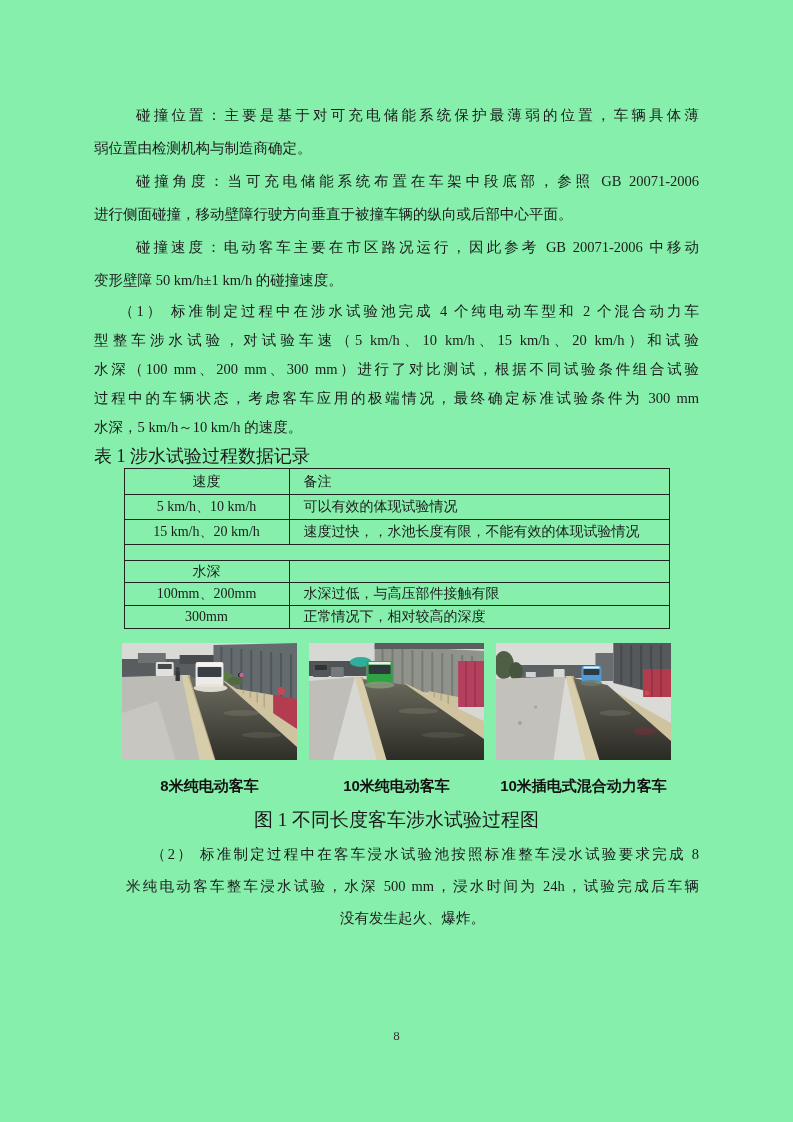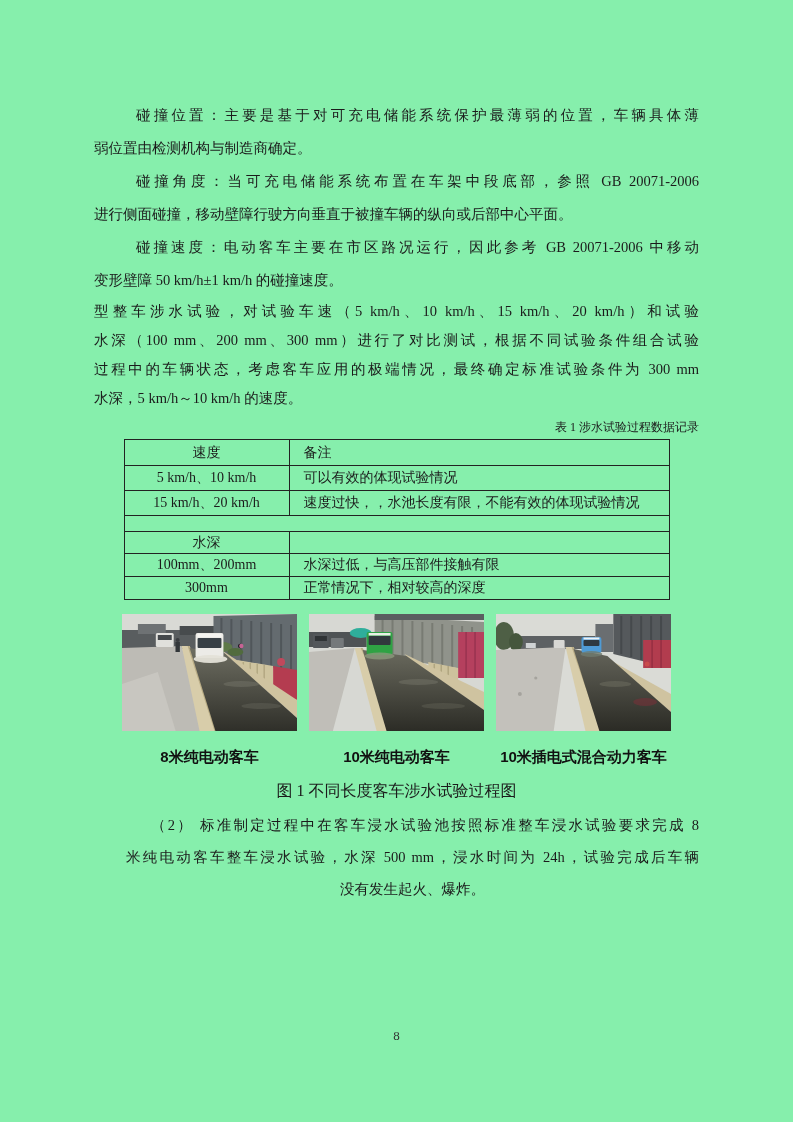--- a/index.html
+++ b/index.html
@@ -22,21 +22,21 @@
   .ind-a { text-indent:42px; }
   .ind-b { text-indent:25px; }
 
   .section-heading {
     font-family:"Liberation Sans","DejaVu Sans",sans-serif;
     font-weight:bold; font-size:18px; color:#000;
     line-height:25px; height:25px; margin:7px 0 10px 0;
   }
 
   .table-caption {
-    text-align:right; font-size:12px; height:24px; line-height:24px; margin-top:2px;
+    text-align:left; font-size:18px; height:24px; line-height:24px; margin-top:2px;
   }
   table.data-table {
     width:546px; margin:0 auto; border-collapse:collapse; table-layout:fixed;
     font-size:14px; color:#1b1b1b;
   }
   table.data-table td { border:1px solid #222; padding:0 14px; vertical-align:middle; }
   td.c1 { width:136px; text-align:center; }
   td.c2 { text-align:left; padding-left:8px; }
   tr.rh { height:26px; } tr.rn { height:25px; } tr.rs { height:16px; } tr.rm { height:22px;margin-left:20px; } tr.rp { height:23px; }
 
@@ -44,21 +44,21 @@
   .photo { width:175px; height:117px; overflow:hidden; }
   .photo svg { display:block; width:175px; height:117px; }
 
   .photo-captions {
     display:flex; justify-content:center; gap:12px; margin-top:17px;
     font-family:"Liberation Sans","DejaVu Sans",sans-serif;
     font-weight:bold; font-size:15px; color:#111;
   }
   .photo-captions .pc { width:175px; text-align:center; }
 
-  .figure-caption { text-align:center; font-size:16px; margin-top:12px; height:24px; line-height:24px; }
+  .figure-caption { text-align:center; font-size:19px; margin-top:12px; height:24px; line-height:24px; }
 
   .p2 { margin-top:6px;margin-left:32px; }
 
   .page-number {
     position:absolute; left:0; right:0; bottom:78px;
     text-align:center; font-size:13px; color:#333;
   }
 </style>
 </head>
 <body>
@@ -74,20 +74,21 @@
       <div class="line ind-a">碰撞角度：当可充电储能系统布置在车架中段底部，参照 GB 20071-2006</div>
       <div class="line end">进行侧面碰撞，移动壁障行驶方向垂直于被撞车辆的纵向或后部中心平面。</div>
     </div>
     <div>
       <div class="line ind-a">碰撞速度：电动客车主要在市区路况运行，因此参考 GB 20071-2006 中移动</div>
       <div class="line end">变形壁障 50 km/h±1 km/h 的碰撞速度。</div>
     </div>
 
 
     <div class="p1">
+      <div class="line ind-b">（1） 标准制定过程中在涉水试验池完成 4 个纯电动车型和 2 个混合动力车</div>
       <div class="line">型整车涉水试验，对试验车速（5 km/h、10 km/h、15 km/h、20 km/h）和试验</div>
       <div class="line">水深（100 mm、200 mm、300 mm）进行了对比测试，根据不同试验条件组合试验</div>
       <div class="line">过程中的车辆状态，考虑客车应用的极端情况，最终确定标准试验条件为 300 mm</div>
       <div class="line end">水深，5 km/h～10 km/h 的速度。</div>
     </div>
 
     <div class="table-caption">表 1 涉水试验过程数据记录</div>
     <table class="data-table">
       <tbody>
         <tr class="rh">

